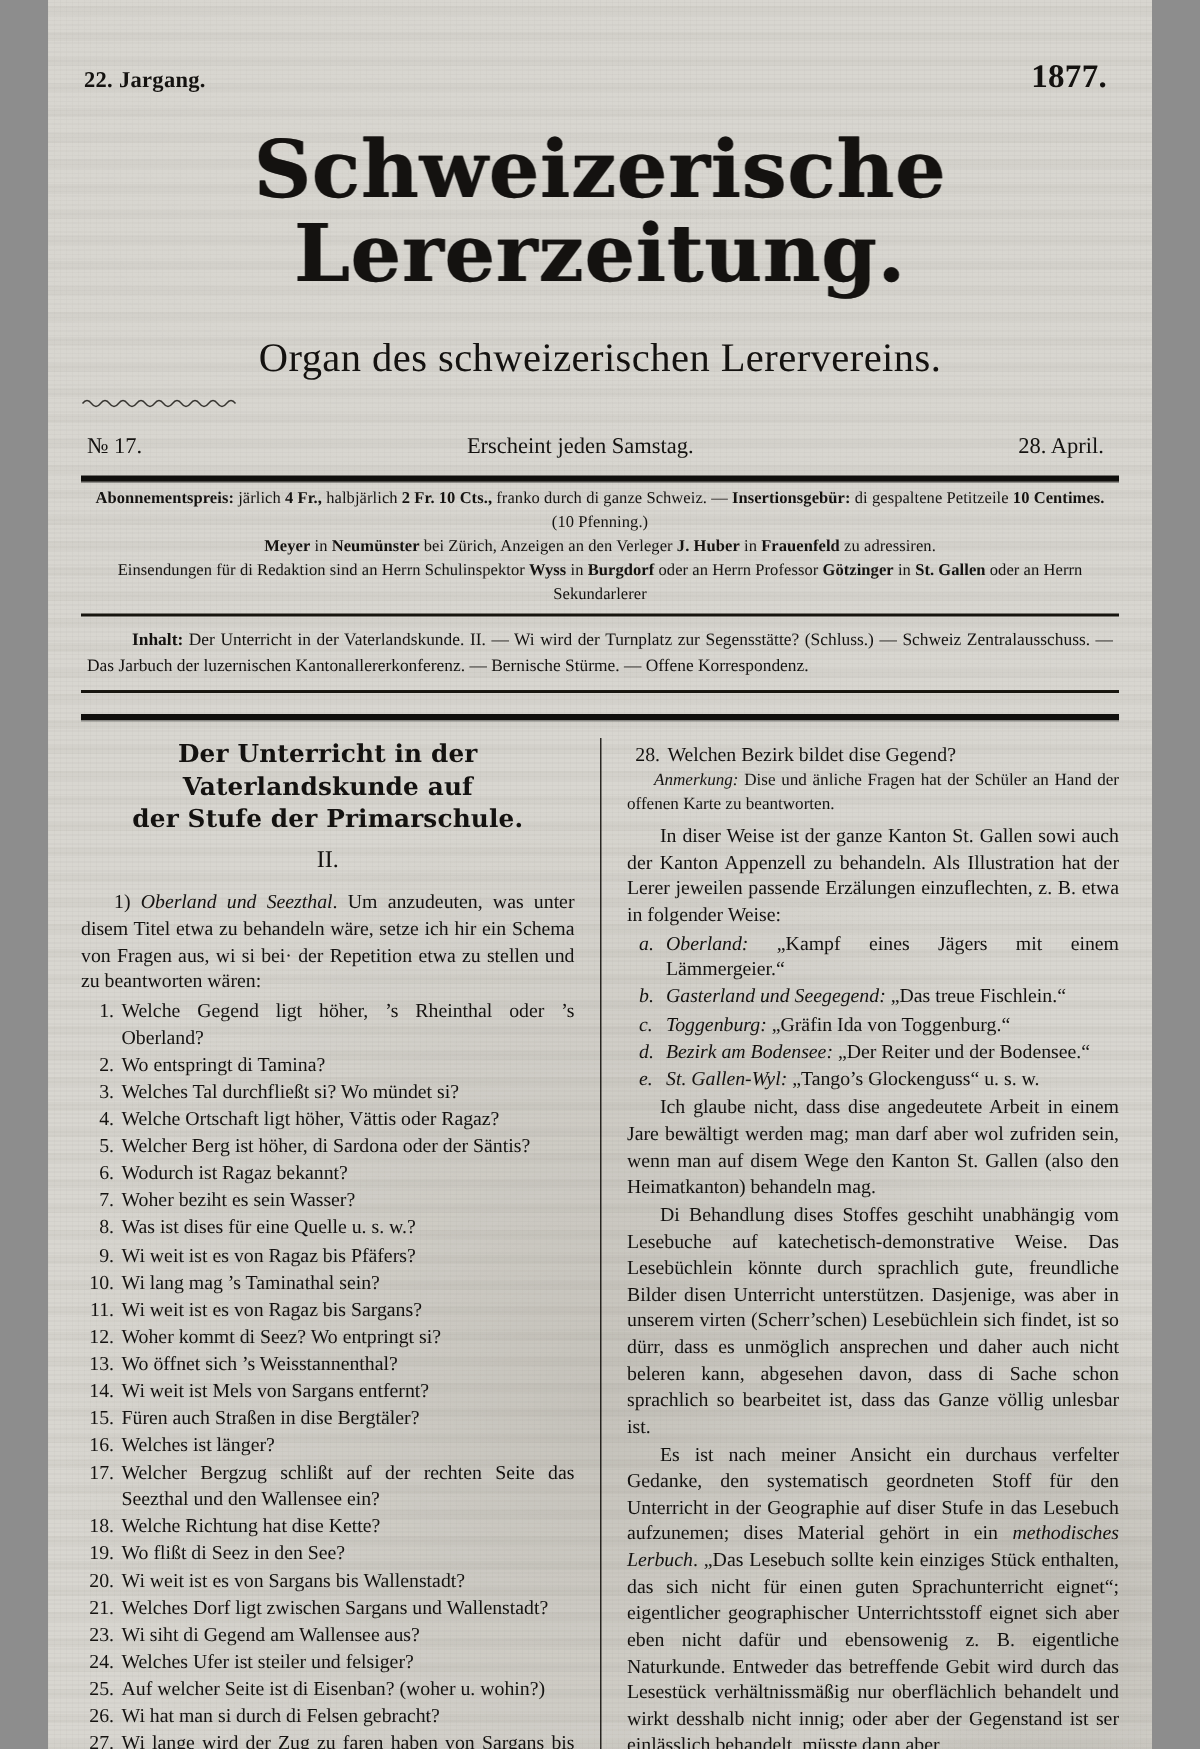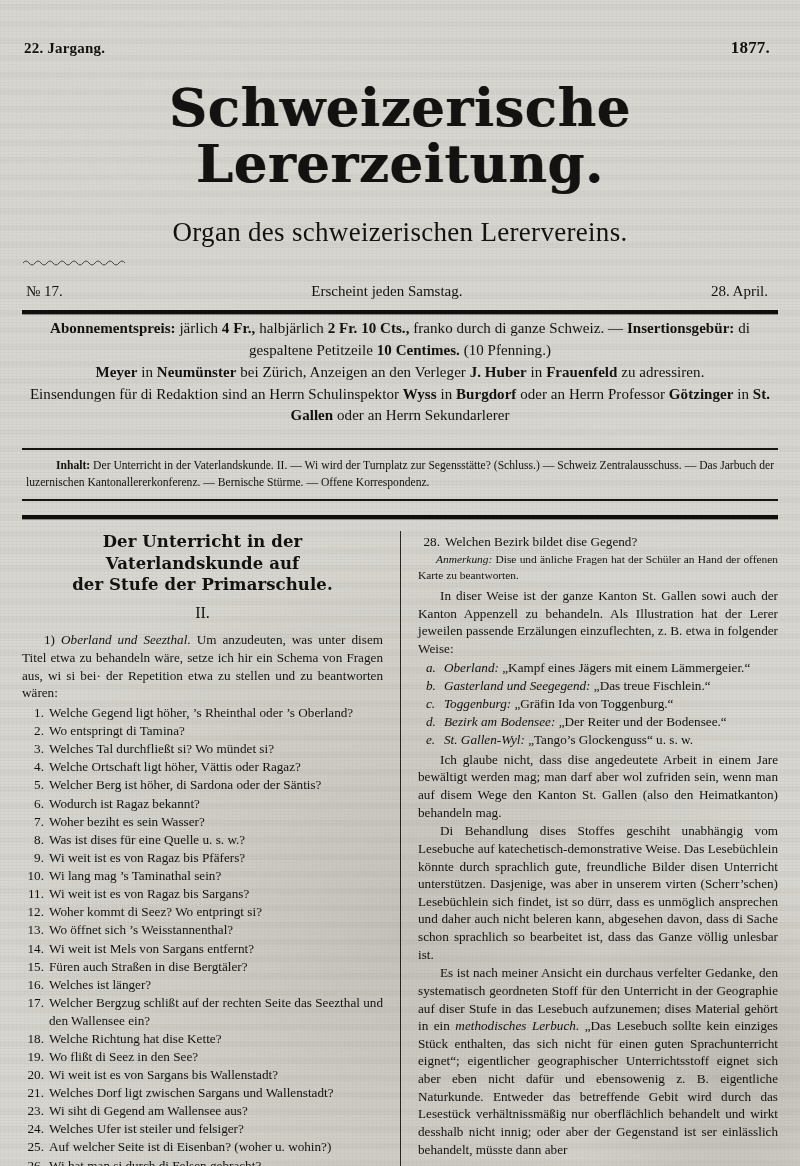--- a/index.html
+++ b/index.html
@@ -2,21 +2,21 @@
 <html><head>
 <meta charset="utf-8">
 <style>
   html, body {
     margin: 0;
     padding: 0;
     background: #8d8d8d;
   }
   .page {
     position: relative;
-    width: 800px;
+    width: 736px;
     height: 1166px;
     margin: 0 auto;
     background: #d8d6d0;
     overflow: hidden;
     font-family: "Liberation Serif", "DejaVu Serif", serif;
     color: #141210;
   }
   
   .page::before {
     content: "";
@@ -55,21 +55,21 @@
   .topline {
     display: flex;
     justify-content: space-between;
     align-items: baseline;
     padding-top: 38px;
     font-weight: bold;
     font-size: 15px;
     letter-spacing: 0.2px;
   }
   .topline .vol { padding-left: 2px; }
-  .topline .year { padding-right: 8px; font-size: 17px; text-align: center; }
+  .topline .year { padding-right: 8px; font-size: 22px; text-align: center; }
 
   .masthead {
     text-align: center;
     font-family: "DejaVu Serif", "Liberation Serif", serif;
     font-weight: bold;
     font-size: 53px;
     line-height: 1.05;
     letter-spacing: 0.5px;
     margin-top: 22px;
     text-shadow: 0.5px 0 0 rgba(20,18,16,0.55), -0.5px 0 0 rgba(20,18,16,0.35);
@@ -109,24 +109,24 @@
   }
   .rule-thin {
     height: 2px;
     background: #17150f;
     margin: 0;
   }
   .rule-gap { height: 4px; }
 
   
   .subs {
-    font-size: 15px;
+    font-size: 11px;
     line-height: 1.45;
     text-align: justify;
-    padding: 4px 2px 21px 2px;
+    padding: 4px 2px 4px 2px;
     letter-spacing: 0.05px;
   }
   .subs .c { display: block; text-align: center; }
   .subs b { font-weight: bold; }
 
   
   .inhalt {
     font-size: 11.6px;
     line-height: 1.5;
     text-align: justify;

